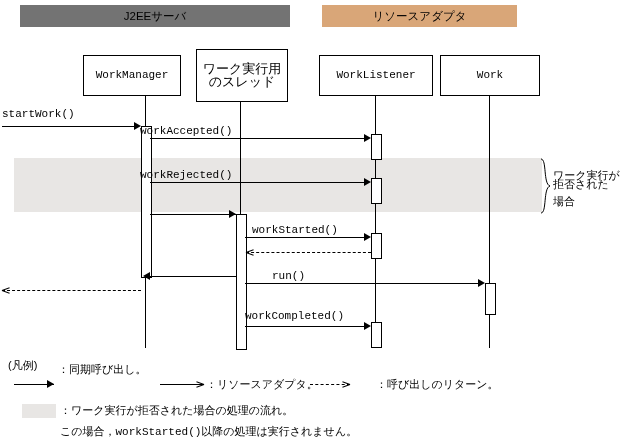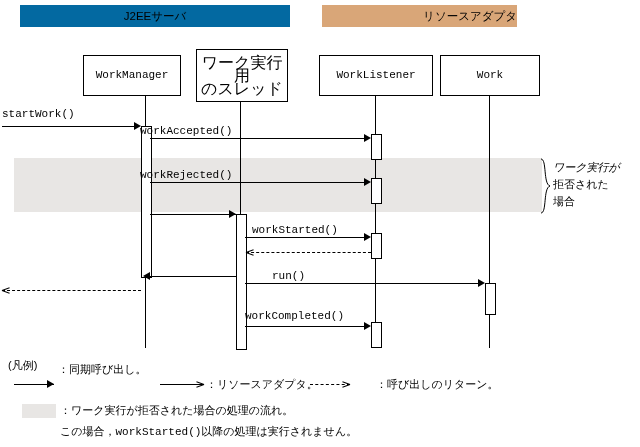--- a/index.html
+++ b/index.html
@@ -1,25 +1,25 @@
 <!DOCTYPE html>
 <html><head>
 <meta charset="utf-8">
 <style>
   html,body{margin:0;padding:0;background:#ffffff;}
   body{width:640px;height:447px;position:relative;font-family:"Liberation Sans",sans-serif;color:#000;}
   .stage{position:absolute;left:0;top:0;width:640px;height:447px;}
   .hdr{position:absolute;height:22px;display:flex;align-items:center;justify-content:center;
        font-size:11.5px;color:#000;}
-  .hdr.j2ee{background:#0369a1;}
+  .hdr.j2ee{background:#737373;}
   .hdr.res{background:#d9a678;}
   .box{position:absolute;border:1px solid #000;background:#fff;display:flex;
        align-items:center;justify-content:center;text-align:center;
        font-family:"Liberation Mono",monospace;font-size:11px;line-height:13px;}
-  .box.jp{font-family:Liberation Serif, serif;font-size:16px;}
+  .box.jp{font-family:Liberation Mono, monospace;font-size:13px;}
   .lifeline{position:absolute;width:0;border-left:1px solid #000;}
   .activation{position:absolute;background:#fff;border:1px solid #000;width:9px;}
   .band{position:absolute;background:#e8e6e4;}
   .msg-label{position:absolute;font-family:"Liberation Mono",monospace;font-size:11px;
              white-space:nowrap;}
   .arrow{position:absolute;height:0;border-top:1px solid #000;}
   .arrow.dash{border-top:1px dashed #000;}
   .head-solid{position:absolute;width:0;height:0;border-top:4px solid transparent;
               border-bottom:4px solid transparent;border-left:7px solid #000;}
   .head-open{position:absolute;width:0;height:0;}
@@ -37,21 +37,21 @@
   .mono{font-family:"Liberation Mono",monospace;}
 </style>
 </head>
 <body>
 
 <div class="stage">
 
   <div class="hdr j2ee" style="left:20px;top:5px;width:270px;">
     <span>J2EEサーバ</span>
   </div>
-  <div class="hdr res" style="left:322px;top:5px;width:195px;justify-content:flex-end;">
+  <div class="hdr res" style="left:322px;top:5px;width:195px;">
     <span>リソースアダプタ</span>
   </div>
 
   <div class="band" style="left:14px;top:158px;width:528px;height:54px;"></div>
 
   <div class="lifeline" style="left:145px;top:94px;height:254px;"></div>
   <div class="lifeline" style="left:240px;top:100px;height:248px;"></div>
   <div class="lifeline" style="left:375px;top:94px;height:254px;"></div>
   <div class="lifeline" style="left:489px;top:94px;height:254px;"></div>
 
@@ -114,21 +114,21 @@
   <div class="arrow dash" style="left:2px;top:290px;width:139px;"></div>
   <div class="head-open head-left" style="left:2px;top:290px;"></div>
 
   <div class="msg-label" style="left:245px;top:310px;">workCompleted()</div>
   <div class="arrow" style="left:245px;top:326px;width:119px;"></div>
   <div class="head-solid" style="left:364px;top:322px;"></div>
 
   <svg class="brace" style="left:540px;top:158px;width:12px;height:56px;" width="12" height="56">
     <path d="M1 1 C7 1, 3 26, 10 28 C3 30, 7 55, 1 55" fill="none" stroke="#000" stroke-width="1"></path>
   </svg>
-  <div class="note" style="left:553px;top:160px;font-style:italic;">ワーク実行が</div>
+  <div class="note" style="left:553px;top:168px;">ワーク実行が</div>
   <div class="note" style="left:553px;top:177px;">拒否された</div>
   <div class="note" style="left:553px;top:194px;">場合</div>
 
   <div class="legend-txt" style="left:8px;top:358px;">(凡例)</div>
 
   <div class="arrow" style="left:14px;top:384px;width:40px;"></div>
   <div class="head-solid" style="left:47px;top:380px;"></div>
   <div class="legend-txt" style="left:58px;top:362px;">：同期呼び出し。</div>
 
   <div class="arrow" style="left:160px;top:384px;width:44px;"></div>

